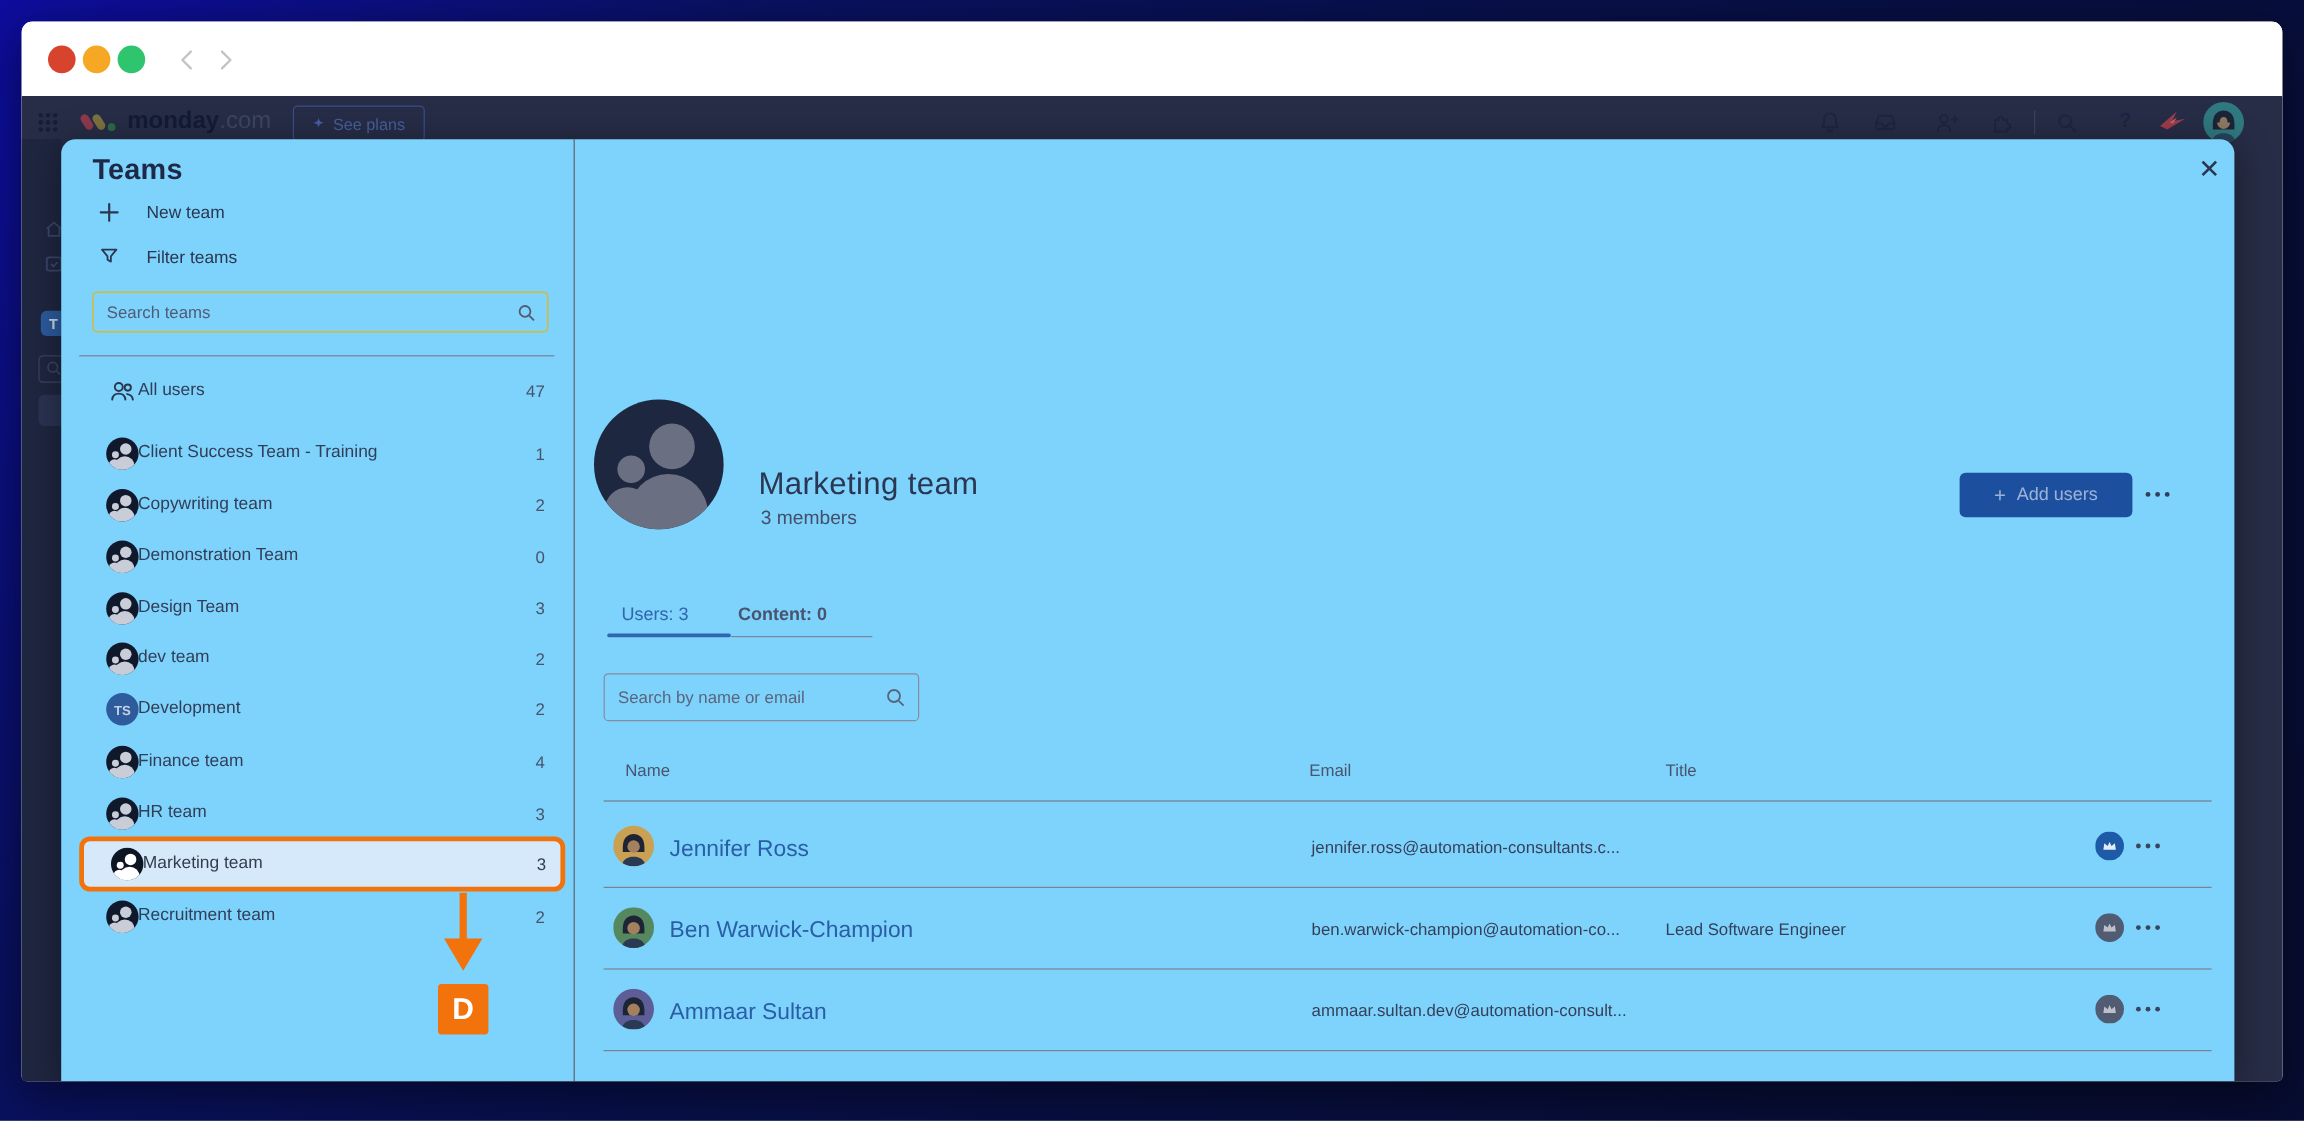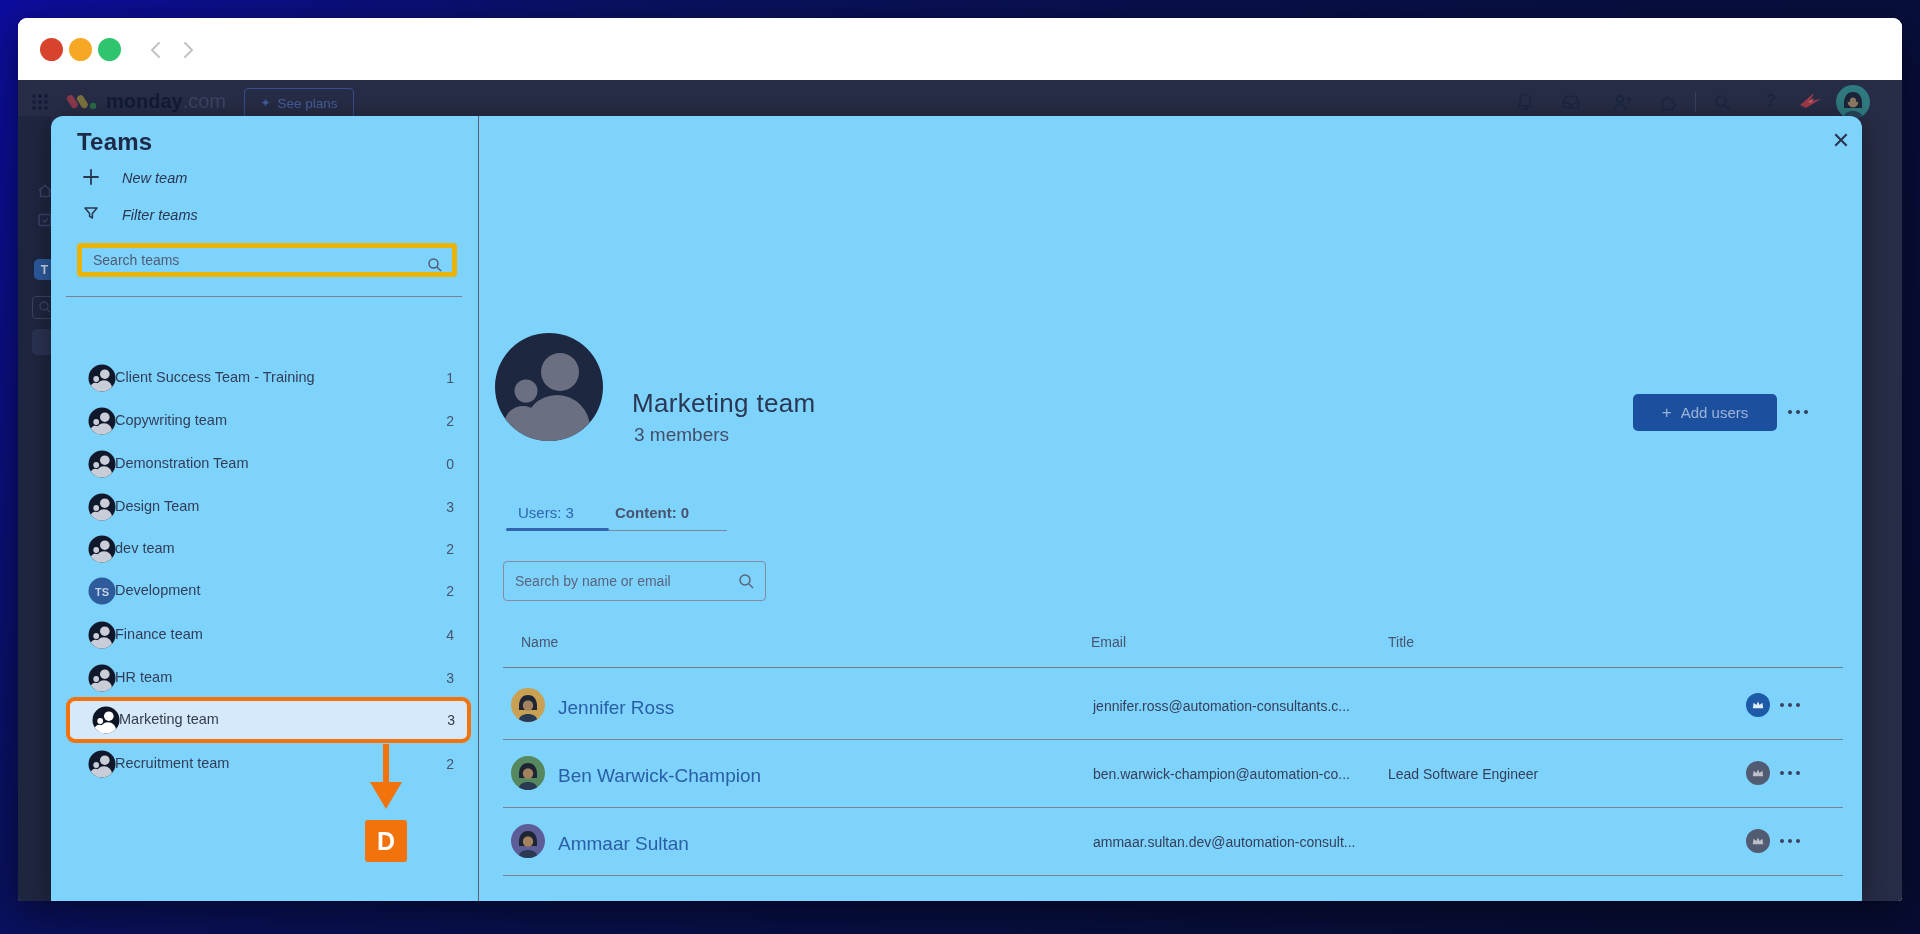--- a/index.html
+++ b/index.html
@@ -18,39 +18,39 @@
   .hicon{top:11px;width:22px;height:22px;}
   .hicon svg{stroke:#1c2641;fill:none;stroke-width:1.7;stroke-linecap:round;stroke-linejoin:round;}
   #see-plans{left:226px;top:8px;width:108px;height:28px;border:1px solid #3b4e8d;border-radius:4px;color:#46609f;font-size:13.5px;display:flex;align-items:center;justify-content:center;gap:7px;}
   
   #sidebar{left:0;top:36px;width:33px;height:785px;background:#1f2640;overflow:hidden;}
   .sico svg{stroke:#3a466b;fill:none;stroke-width:1.5;}
   
   #modal{left:33px;top:36px;width:1811px;height:785px;background:#7dd3fc;border-radius:12px 12px 0 0;box-shadow:0 4px 30px rgba(0,0,0,.4);}
   #teams-pane{left:0;top:0;width:427px;height:785px;border-right:1px solid #5b6173;}
   #teams-title{left:26px;top:12px;font-size:24px;font-weight:600;color:#1d2946;letter-spacing:.2px;}
-  .tool-label{font-size:14.5px;color:#2b364f;font-style:italic;}
-  #teams-search{left:26px;top:127px;width:380px;height:34px;border:5px solid #eab308;border-radius:4px;box-sizing:border-box;}
+  .tool-label{font-size:14.5px;color:#2b364f;}
+  #teams-search{left:26px;top:127px;width:380px;height:34px;border:1px solid #eab308;border-radius:4px;box-sizing:border-box;}
   #teams-search input, #users-search input{width:100%;height:100%;background:transparent;border:none;outline:none;font-family:"Liberation Sans",sans-serif;font-size:14px;color:#3a4460;padding:0 30px 0 11px;box-sizing:border-box;}
   #teams-search input::placeholder{color:#515b73;}
   #users-search input::placeholder{color:#5a647c;}
   .list-divider{left:15px;top:180px;width:396px;height:1px;background:#7b8195;}
   .team-row{position:absolute;left:15px;width:396px;height:43px;border-radius:6px;}
   .team-row .t-ico{position:absolute;left:22px;top:7px;width:28px;height:28px;}
   .team-row .t-name{position:absolute;left:49px;top:12px;font-size:14.5px;color:#323d57;white-space:nowrap;}
   .team-row .t-count{position:absolute;right:8px;top:13px;font-size:14px;color:#49546c;}
   .team-row.highlighted{background:#d6e9fb;border:4px solid var(--orange);border-radius:9px;box-sizing:border-box;}
   .team-row.highlighted .t-ico{top:5px;}
   .team-row.highlighted .t-name{color:#333d4e;top:10px;}
   .team-row.highlighted .t-count{color:#333d4e;top:11px;right:12px;}
   
   #close-x{left:1776px;top:11px;width:28px;height:28px;font-size:22px;color:#2b3550;display:flex;align-items:center;justify-content:center;}
   #team-avatar{left:443px;top:216px;width:110px;height:110px;}
   #detail-title{left:581px;top:272px;font-size:26px;font-weight:500;color:#2b3752;letter-spacing:.3px;}
-  #detail-members{left:583px;top:308px;font-size:19px;color:#434e68;}
+  #detail-members{left:583px;top:308px;font-size:16px;color:#434e68;}
   #add-users{left:1582px;top:278px;width:144px;height:37px;background:#1d4f9f;border-radius:5px;display:flex;align-items:center;justify-content:center;gap:9px;color:rgba(233,239,250,.62);font-size:15px;}
   .dots{display:flex;gap:4px;align-items:center;}
   .dots i{width:4px;height:4px;border-radius:50%;background:#333e58;}
   #tab-users{left:467px;top:388px;font-size:15px;color:#2f66ad;}
   #tab-content{left:564px;top:388px;font-size:15px;color:#49546e;font-weight:bold;}
   #tab-underline-active{left:455px;top:412px;width:103px;height:3px;background:#2f66ad;border-radius:2px;}
   #tab-underline-track{left:558px;top:414px;width:118px;height:1px;background:#7e8598;}
   #users-search{left:452px;top:445px;width:263px;height:40px;border:1px solid #868ca0;border-radius:4px;box-sizing:border-box;}
   .col-h{top:518px;font-size:14px;color:#49546e;}
   #table-top-divider{left:452px;top:551px;width:1340px;height:1px;background:#767c8e;}
@@ -221,20 +221,34 @@
           <div id="teams-search" class="abs">
             <input readonly="" placeholder="Search teams" style="">
             <svg width="16" height="16" style="position:absolute;right:9px;top:9px">
                 <circle cx="6.5" cy="6.5" r="4.5" fill="none" stroke="#515b73" stroke-width="1.5"></circle>
                 <path d="M10 10l4 4" stroke="#515b73" stroke-width="1.5"></path>
               </svg>
           </div>
 
           <div class="list-divider abs"></div>
 
+          <div class="team-row" style="top:189px">
+            <span class="t-ico" style="left:24px;top:9px">
+              <svg width="24" height="24">
+                  <g fill="none" stroke="#2b364f" stroke-width="1.6" stroke-linecap="round">
+                    <circle cx="9" cy="8.5" r="3.3"></circle>
+                    <path d="M3.5 19c.3-3.2 2.6-5 5.5-5s5.2 1.8 5.5 5"></path>
+                    <circle cx="16.5" cy="9" r="2.6"></circle>
+                    <path d="M16 14.4c2.6.3 4.4 2 4.7 4.6"></path>
+                  </g>
+                </svg>
+            </span>
+            <span class="t-name">All users</span>
+            <span class="t-count">47</span>
+          </div>
 
           <div id="teams-rows">
               <div class="team-row" style="top: 241px;">
                 <span class="t-ico"><svg width="28" height="28">
                     <defs>
                       <clipPath id="c1">
                         <circle cx="14" cy="14" r="13.5"></circle>
                       </clipPath>
                     </defs>
     <circle cx="14" cy="14" r="13.5" fill="#10192c"></circle>

